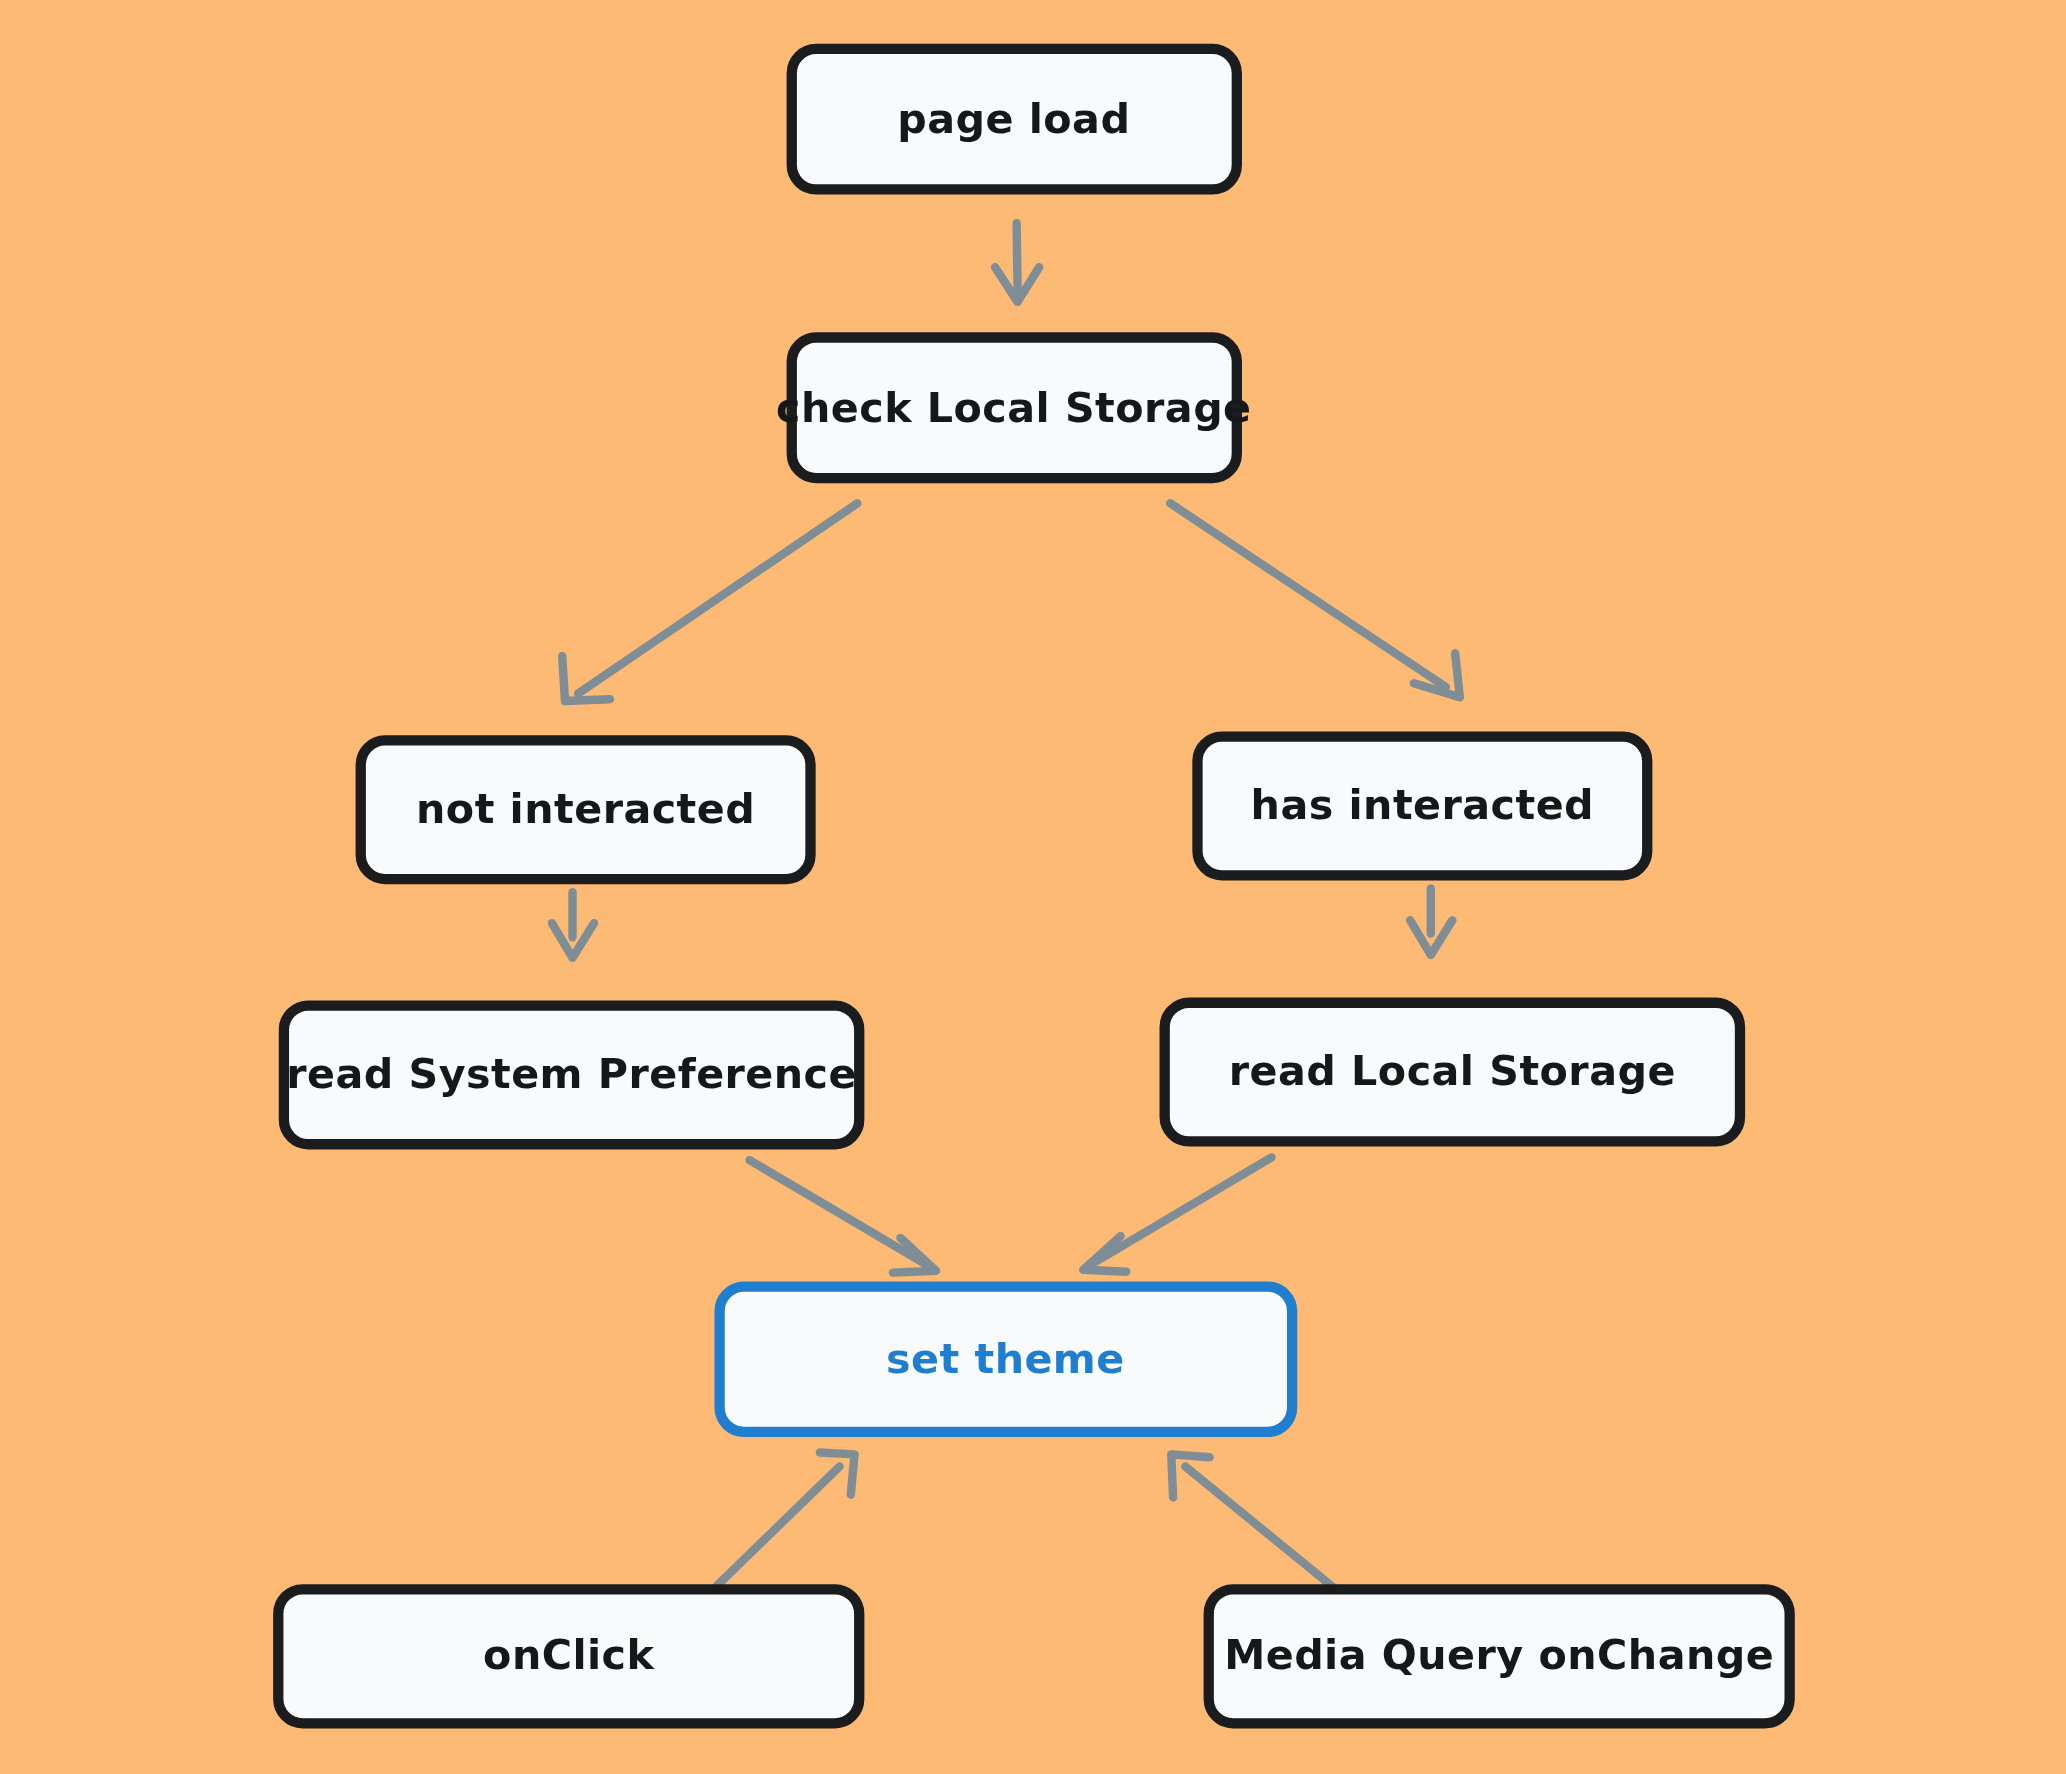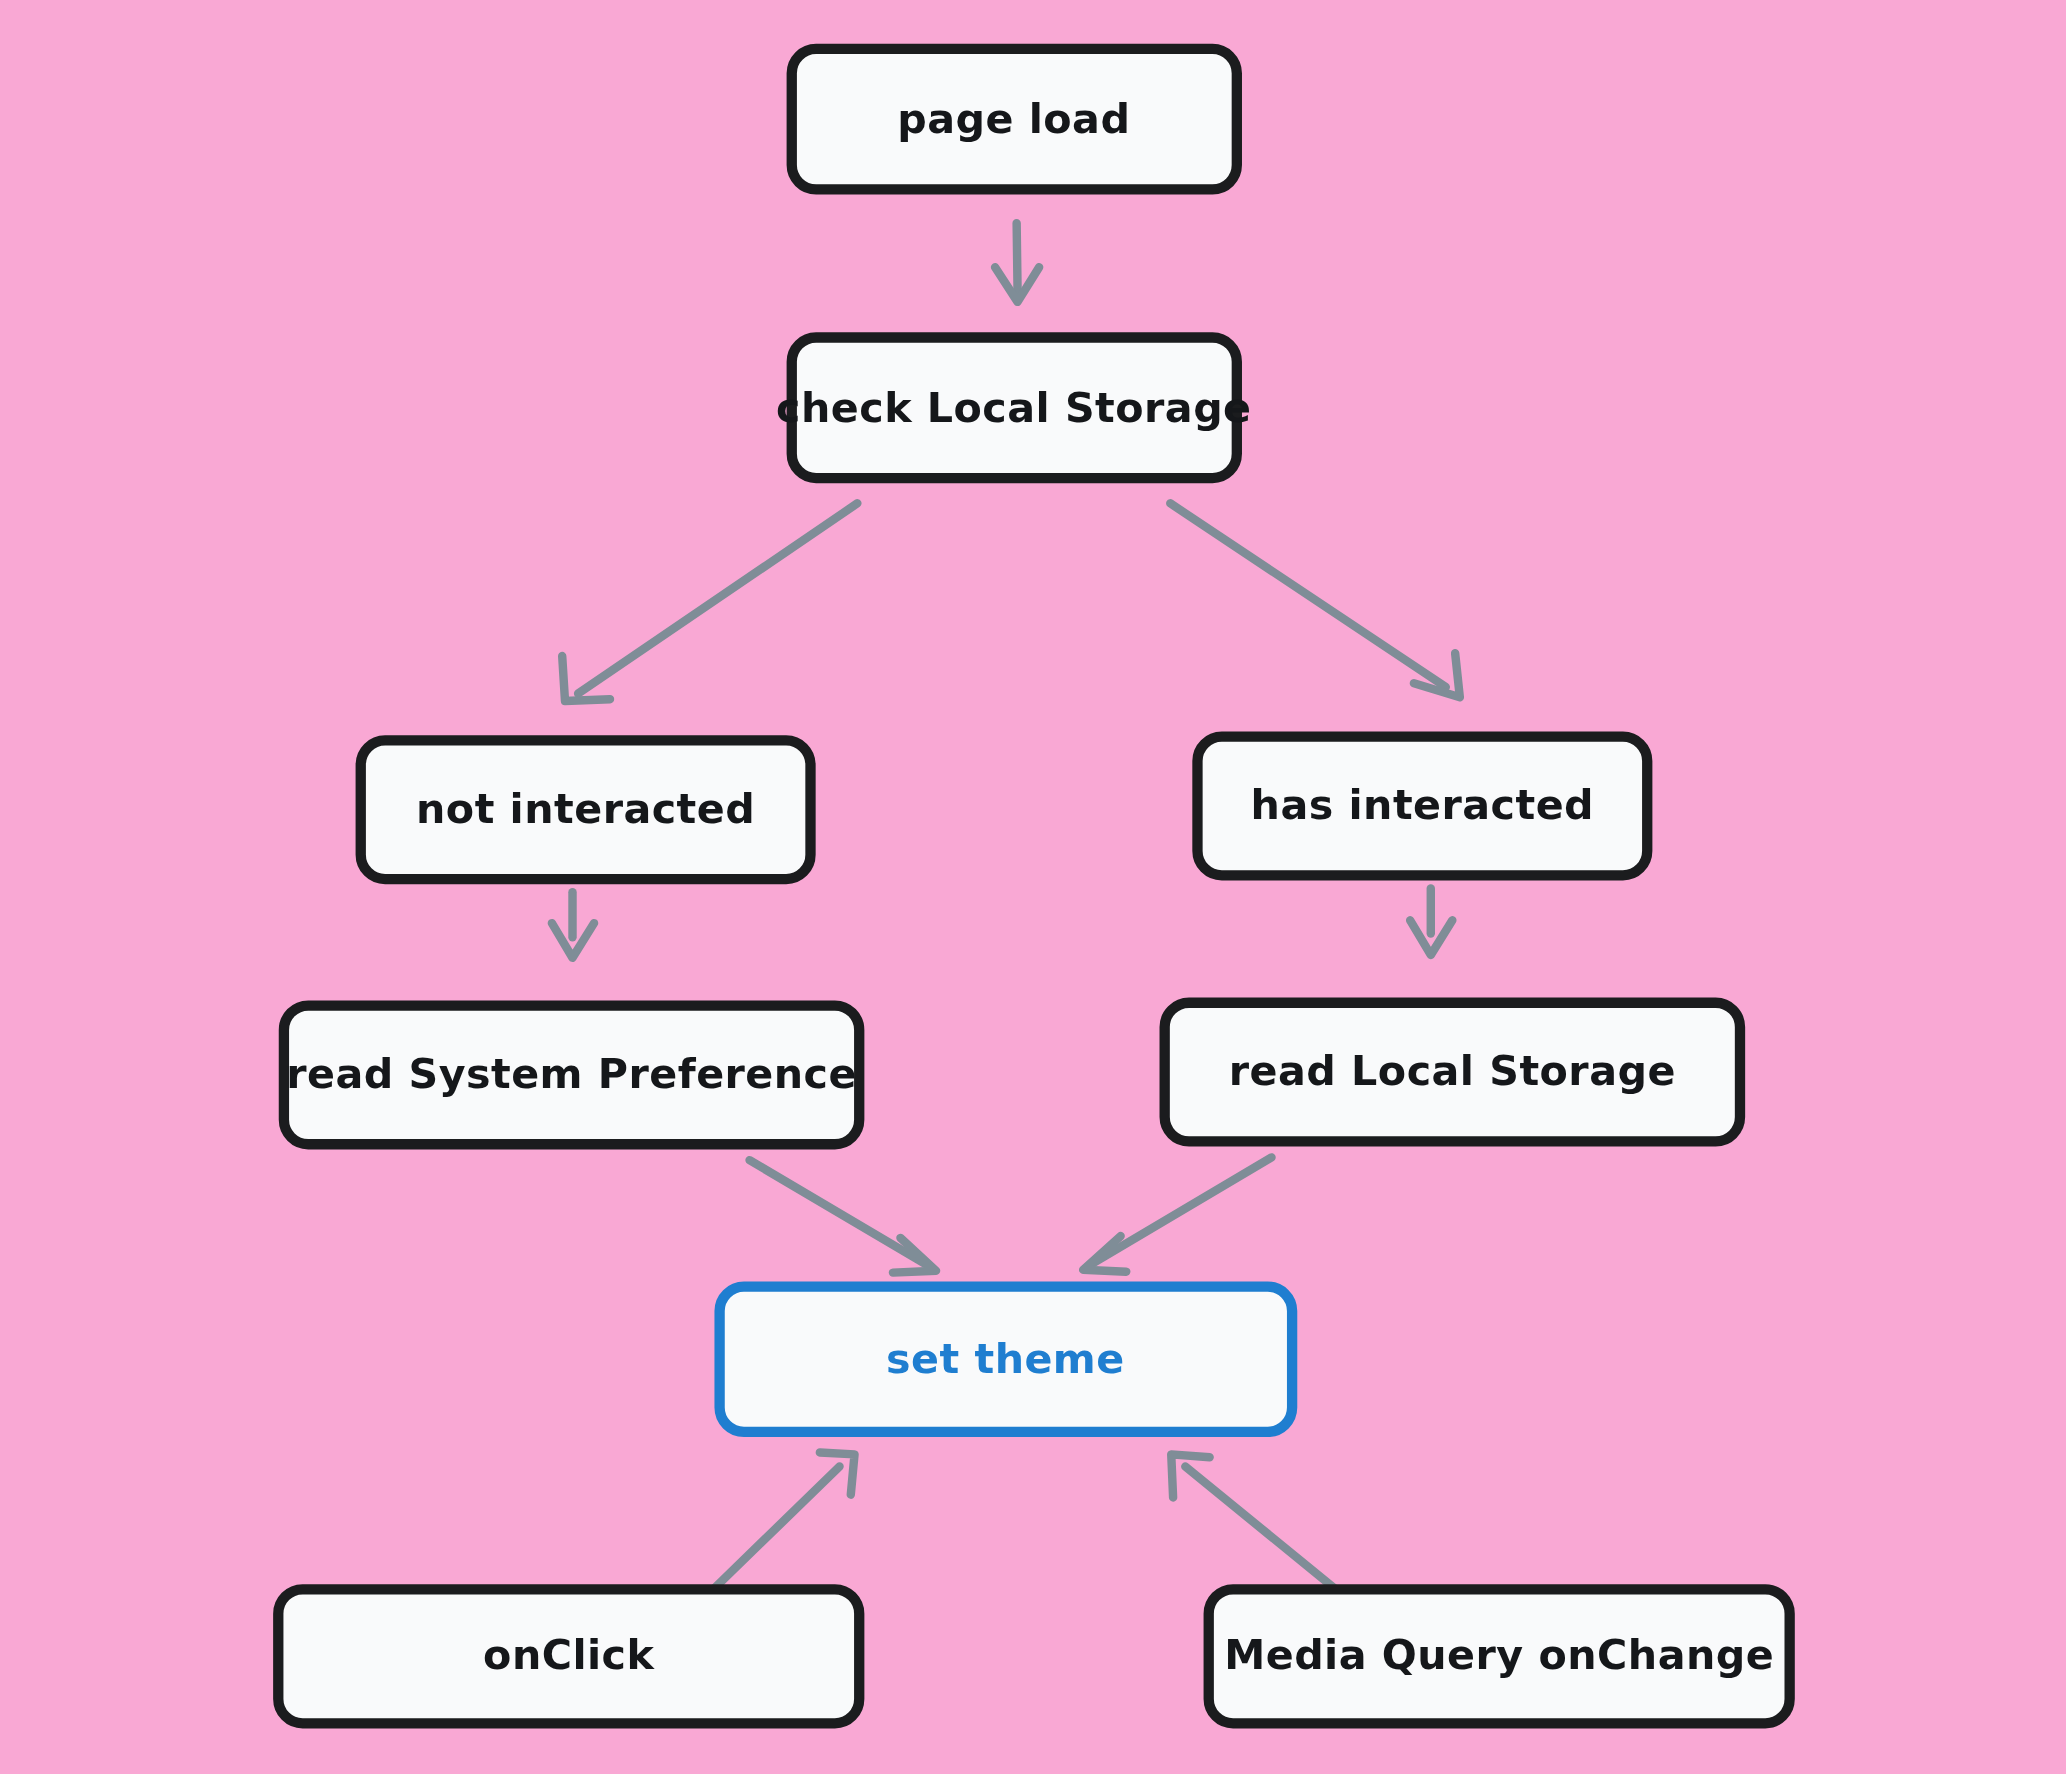--- a/index.html
+++ b/index.html
@@ -7,21 +7,21 @@
     padding: 0;
     background: #f7f9fb;
   }
   body {
     font-family: "DejaVu Sans", sans-serif;
   }
   #canvas {
     position: relative;
     width: 2067px;
     height: 1775px;
-    background: #f9a8d4;
+    background: #fdba74;
     overflow: hidden;
   }
   #flow-svg {
     position: absolute;
     top: 0;
     left: 0;
     width: 2067px;
     height: 1775px;
   }
   .node-label {

